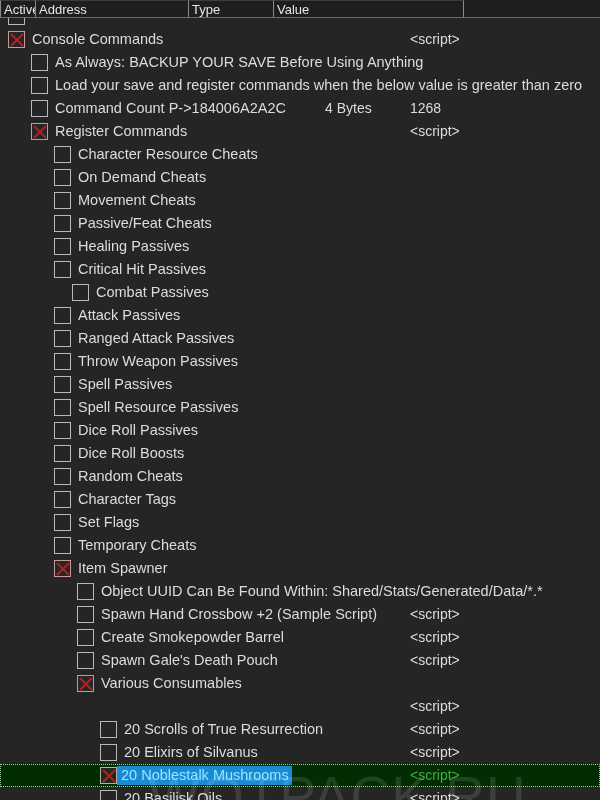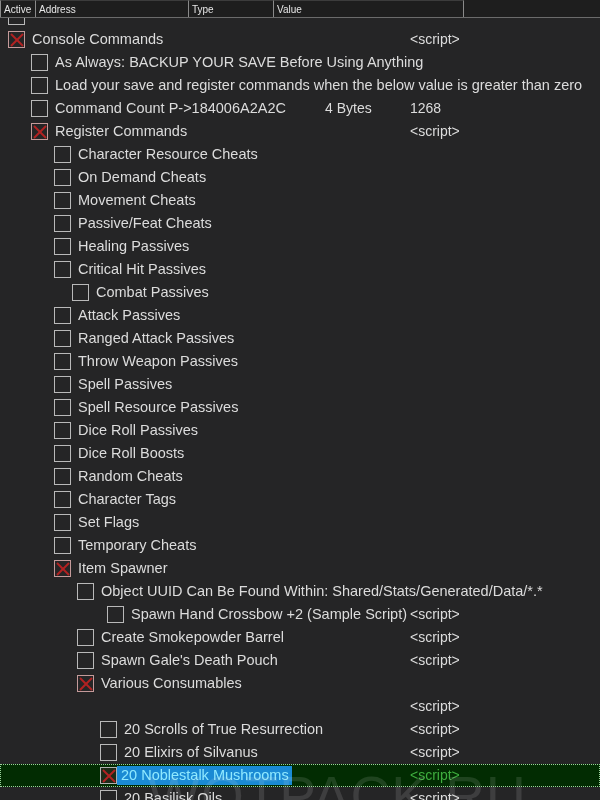--- a/index.html
+++ b/index.html
@@ -14,21 +14,21 @@
   
   .hdr{
     position:relative;display:flex;height:18px;
     background:#1e1e1e;
     border-bottom:1px solid #6b6b6b;
     box-sizing:border-box;
   }
   .hdr .hcell{
     position:relative;
     color:#e6e6e6;
-    font-size:10px;
+    font-size:13px;
     line-height:17px;
     padding-left:3px;
     box-sizing:border-box;
     white-space:nowrap;
     overflow:hidden;
     border-right:1px solid #8a8a8a;
     border-top:1px solid #3c3c3c;
   }
   .hdr .hcell:first-child{border-left:1px solid #8a8a8a;}
 
@@ -284,21 +284,21 @@
           <span class="desc wide">Item Spawner</span>
         </div>
       </div>
       <div class="row">
         <div class="cb-wrap" style="padding-left: 77px;">
           <div class="cb"></div>
           <span class="desc wide">Object UUID Can Be Found Within: Shared/Stats/Generated/Data/*.*</span>
         </div>
       </div>
       <div class="row">
-        <div class="cb-wrap" style="padding-left: 107px; justify-content: space-between;">
+        <div class="cb-wrap" style="padding-left: 77px; justify-content: space-between;">
           <div class="cb"></div>
           <span class="desc wide">Spawn Hand Crossbow +2 (Sample Script)</span>
         </div>
         <span class="col col-val">&lt;script&gt;</span>
       </div>
       <div class="row">
         <div class="cb-wrap" style="padding-left: 77px;">
           <div class="cb"></div>
           <span class="desc wide">Create Smokepowder Barrel</span>
         </div>

